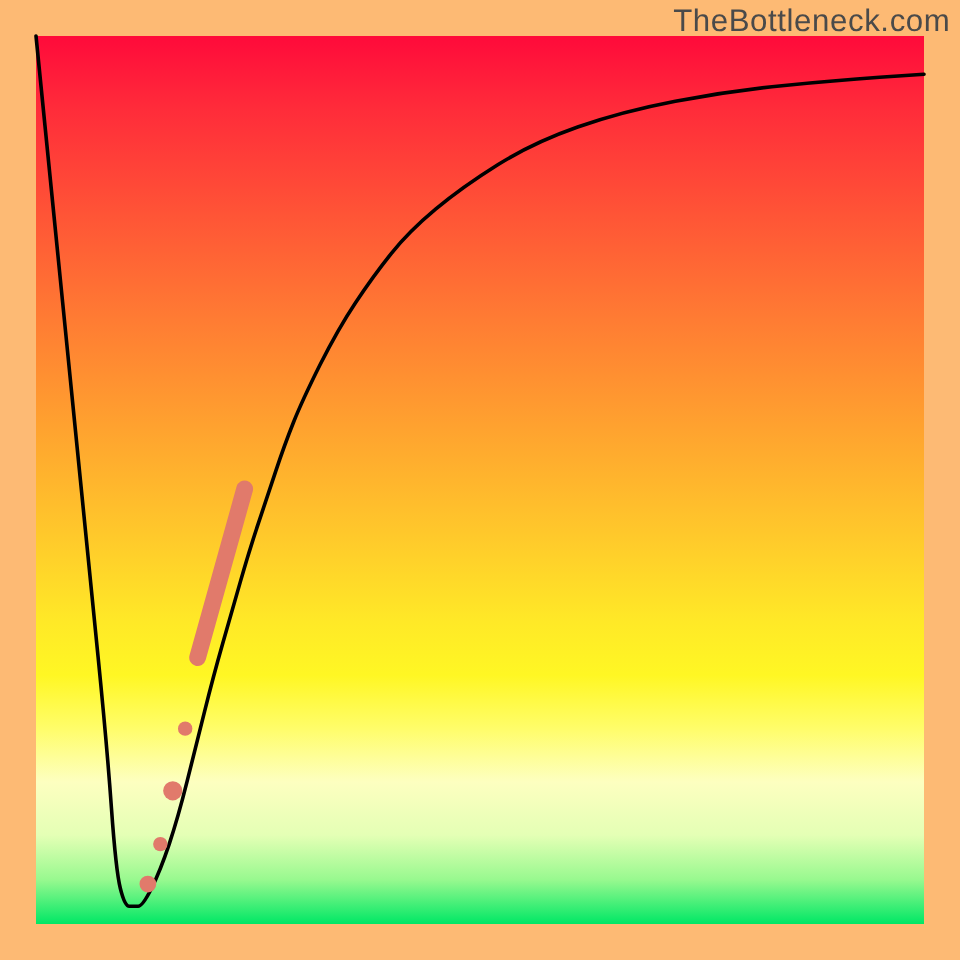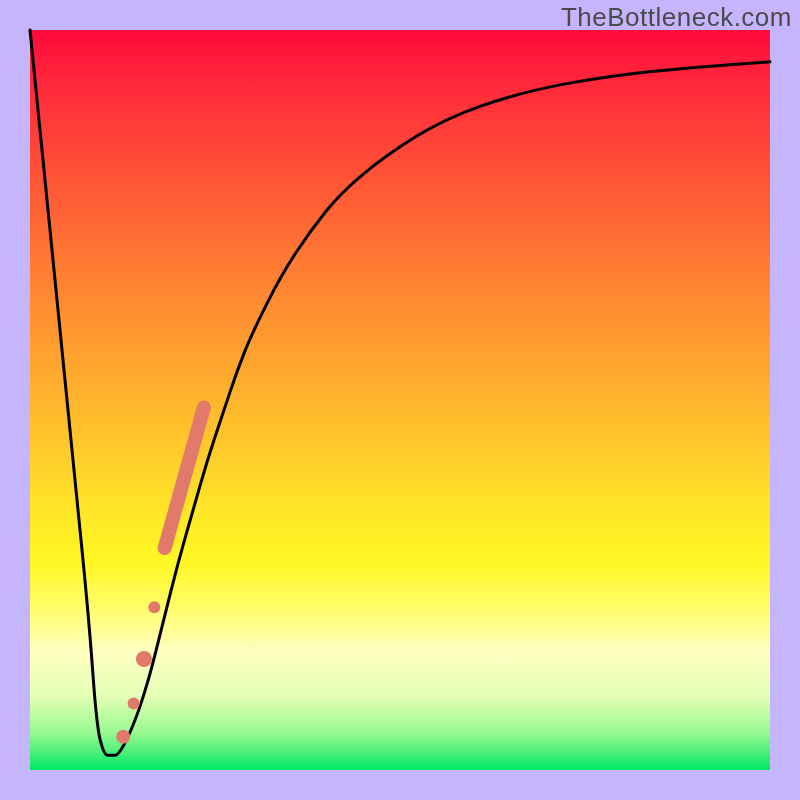--- a/index.html
+++ b/index.html
@@ -8,21 +8,21 @@
     width: 800px;
     height: 800px;
     overflow: hidden;
     background: #000;
     font-family: Arial, Helvetica, sans-serif;
   }
   .frame {
     position: relative;
     width: 800px;
     height: 800px;
-    background: #c4b5fd;
+    background: #fdba74;
   }
   .watermark {
     position: absolute;
     top: 2px;
     right: 8px;
     font-size: 26px;
     font-weight: 500;
     color: #4a4a4a;
     letter-spacing: 0.5px;
     z-index: 10;

